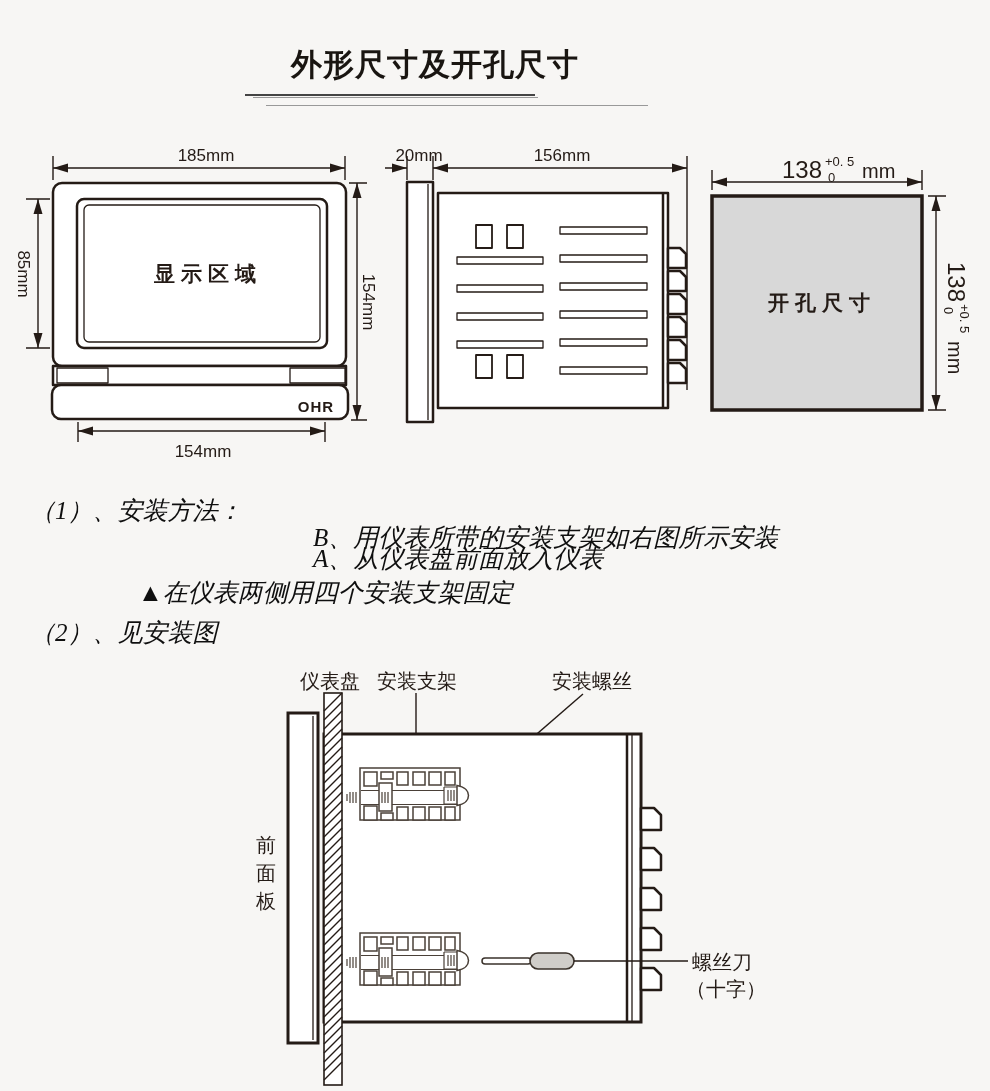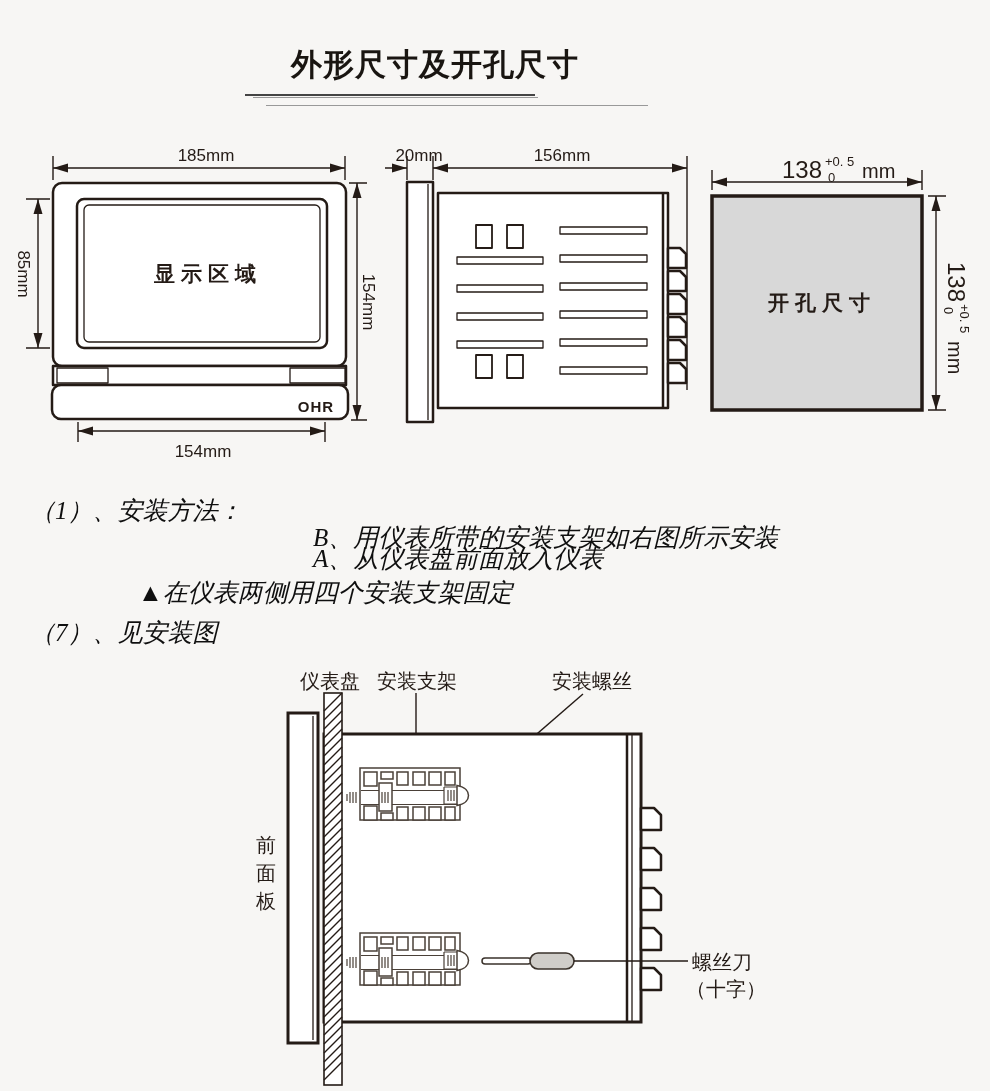--- a/index.html
+++ b/index.html
@@ -49,21 +49,21 @@
 
 <div class="abs page-title">外形尺寸及开孔尺寸</div>
 <div class="abs rule" style="left:245px;top:94px;width:290px;"></div>
 <div class="abs rule light" style="left:253px;top:97px;width:285px;"></div>
 <div class="abs rule light" style="left:266px;top:105px;width:382px;"></div>
 
 <div class="abs para" style="left:30px;top:496px;">（1）、安装方法：</div>
 <div class="abs para" style="left:313px;top:496px;margin-top:48px;">A、从仪表盘前面放入仪表</div>
 <div class="abs para" style="left:313px;top:523px;">B、用仪表所带的安装支架如右图所示安装</div>
 <div class="abs para" style="left:138px;top:578px;">▲在仪表两侧用四个安装支架固定</div>
-<div class="abs para" style="left:30px;top:618px;">（7）、见安装图</div>
+<div class="abs para" style="left:30px;top:618px;">（2）、见安装图</div>
 
 <svg width="990" height="1091" viewBox="0 0 990 1091" xmlns="http://www.w3.org/2000/svg" xmlns:xlink="http://www.w3.org/1999/xlink">
 
   <g>
 
     <rect class="lnw" x="53" y="183" width="293" height="183" rx="9"></rect>
 
     <rect class="lnw" x="77" y="199" width="250" height="149" rx="7"></rect>
     <rect class="lnw thin" x="84" y="205" width="236" height="137" rx="5"></rect>
     <text class="cnbold" x="208" y="281" text-anchor="middle">显示区域</text>

